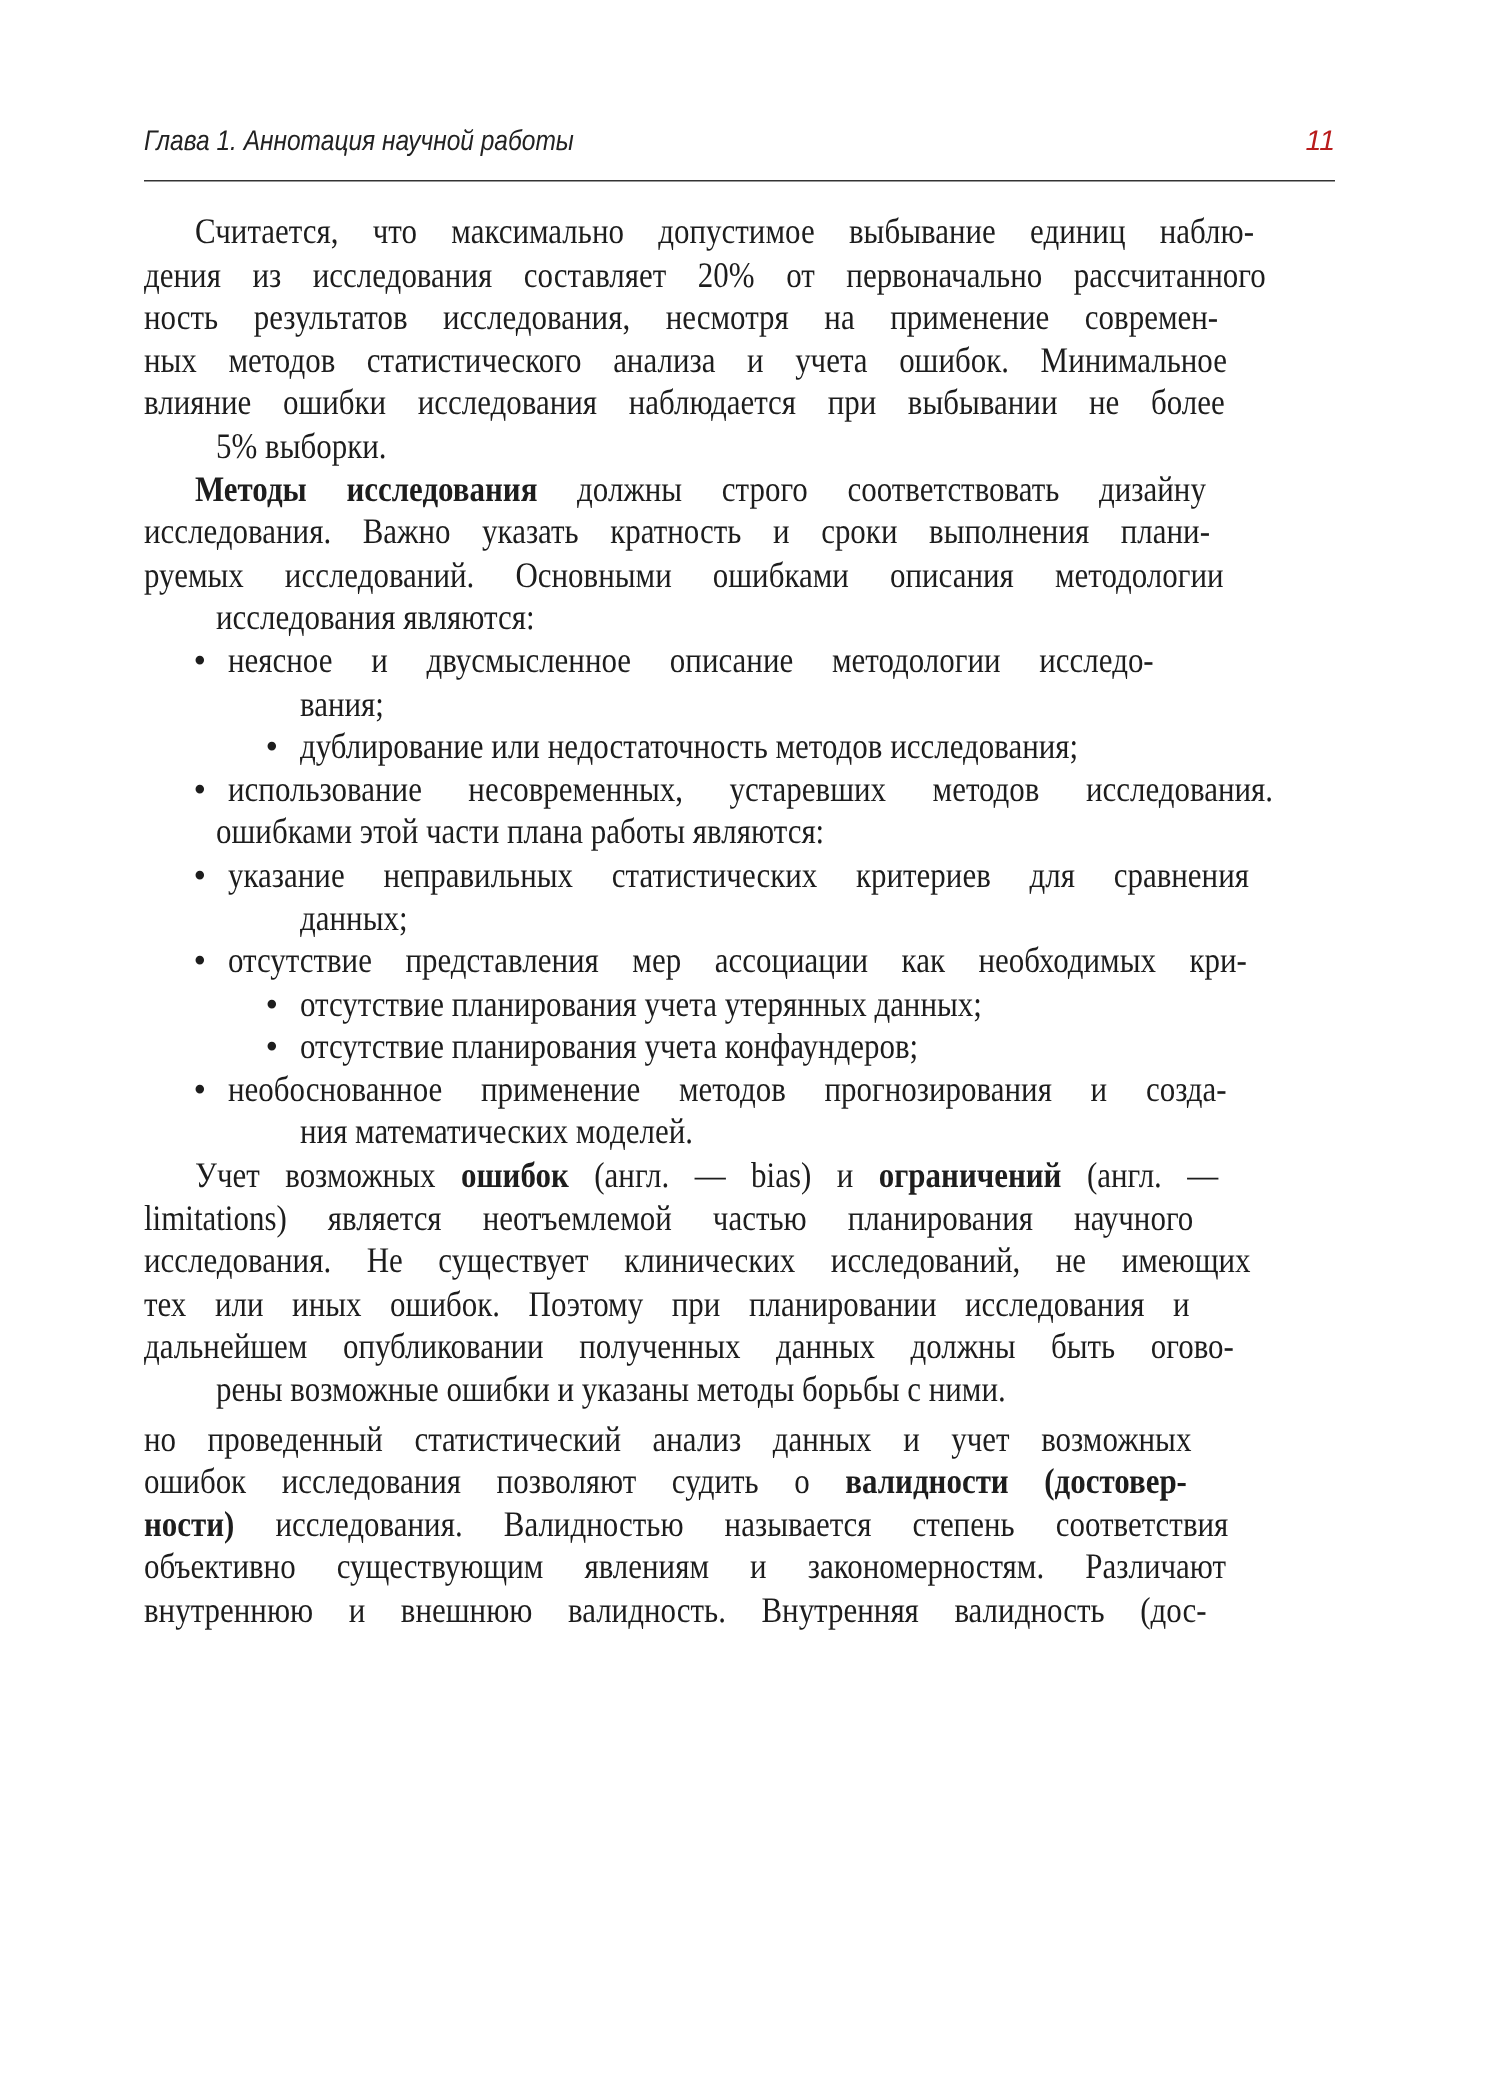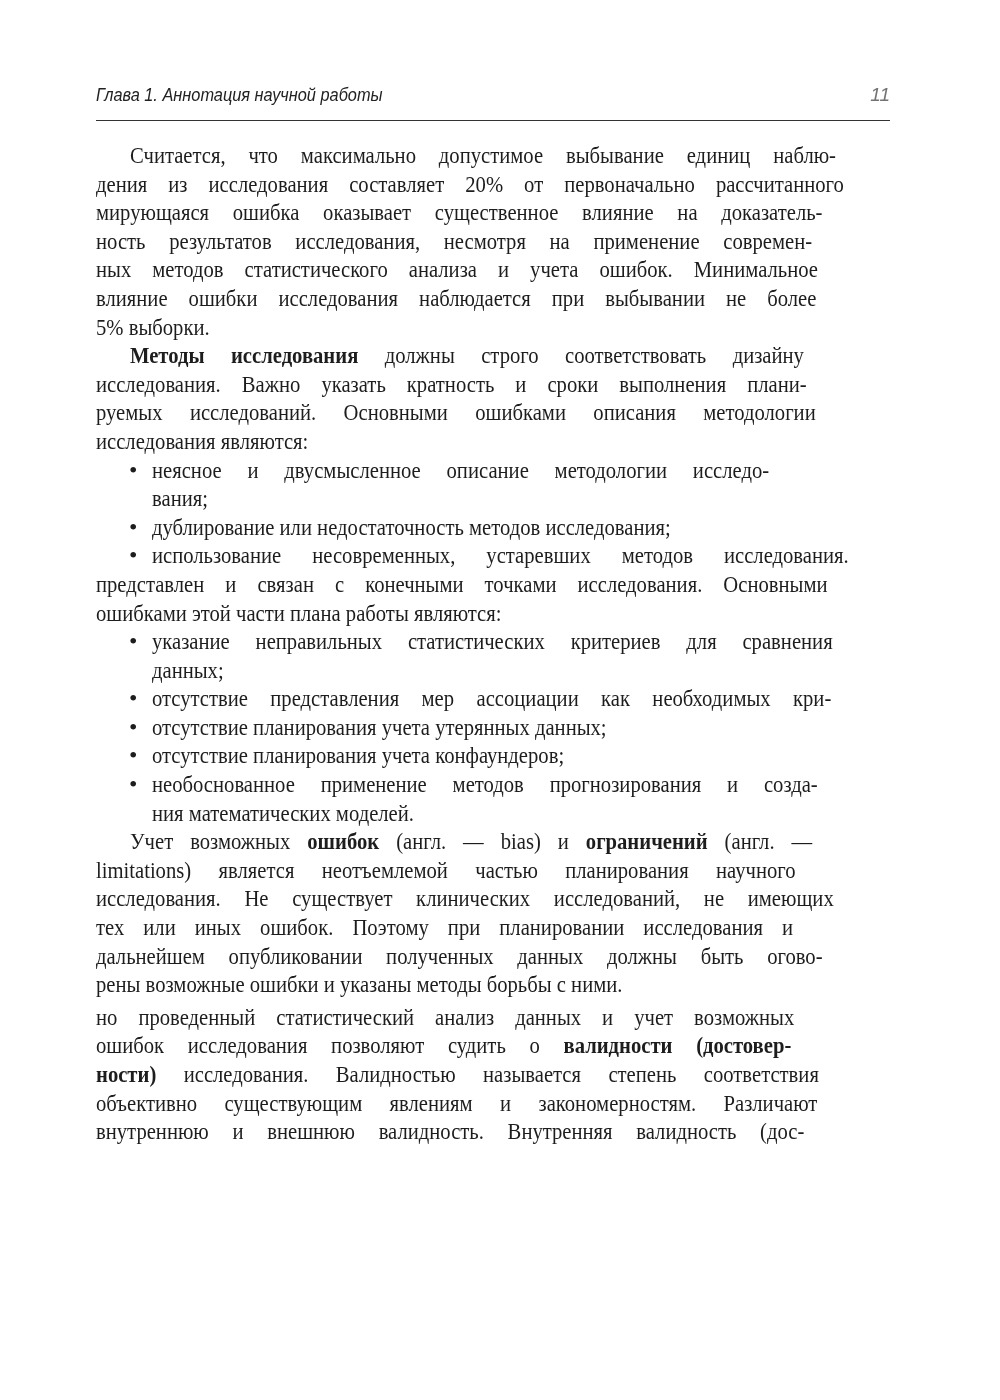--- a/index.html
+++ b/index.html
@@ -1,24 +1,24 @@
 <!DOCTYPE html>
 <html><head>
 <meta charset="utf-8">
 <style>
   html, body { margin: 0; padding: 0; background: #ffffff; }
   body { width: 1000px; height: 1400px; position: relative; overflow: hidden; }
   .page { position: absolute; left: 0; top: 0; width: 1000px; height: 1196px; background: #fff; color: #1c1c1c; }
   .running-head { position: absolute; left: 96px; top: 84px; width: 794px; height: 30px; font-family: "Liberation Sans", sans-serif; font-style: italic; font-size: 19px; color: #222; transform: scaleX(0.86); transform-origin: left top; }
   .running-head .title { position: absolute; left: 0; top: 0; white-space: nowrap; }
-  .page-num { position: absolute; right: 110px; top: 84px; font-family: "Liberation Sans", sans-serif; font-style: italic; font-size: 19px; color: #737373; }
+  .page-num { position: absolute; right: 110px; top: 84px; font-family: "Liberation Sans", sans-serif; font-style: italic; font-size: 19px; color: #b91c1c; }
   .rule { position: absolute; left: 96px; top: 120px; width: 794px; height: 0; border-top: 1.5px solid #333; }
   .body { position: absolute; left: 96px; top: 141px; width: 794px; font-family: "Liberation Serif", serif; font-size: 24px; color: #1d1d1d; }
   .line { height: 28.6px; line-height: 28.6px; white-space: nowrap; text-align: justify; text-align-last: justify; overflow: visible; text-decoration: underline; }
-  .line.last { text-align-last: left; }
+  .line.last { text-align-last: left; margin-left: 48px; }
   .line.indent { padding-left: 34px; }
   .line.bullet { padding-left: 56px; position: relative; }
   .line.bullet-cont { padding-left: 56px; }
   .bullet-dot { position: absolute; left: 33px; top: 0; }
   .gap { height: 4px; }
   b { font-weight: bold; }
 </style>
 </head>
 <body>
 
@@ -28,21 +28,20 @@
     <span class="title">Глава 1. Аннотация научной работы</span>
   </div>
   <div class="page-num">11</div>
   <div class="rule"></div>
 
   <div class="body">
 
     <div>
       <div class="line indent"><span style="white-space: nowrap; font: 24px / 28.6px &quot;Liberation Serif&quot;, serif; display: inline-block; transform-origin: left top; transform: scaleX(0.86); word-spacing: 20.6202px;">Считается, что максимально допустимое выбывание единиц наблю-</span></div>
       <div class="line"><span style="white-space: nowrap; font: 24px / 28.6px &quot;Liberation Serif&quot;, serif; display: inline-block; transform-origin: left top; transform: scaleX(0.86); word-spacing: 18.4651px;">дения из исследования составляет 20% от первоначально рассчитанного</span></div>
-      <div class="line"><span style="white-space: nowrap; font: 24px / 28.6px &quot;Liberation Serif&quot;, serif; display: inline-block; transform-origin: left top; transform: scaleX(0.86); word-spacing: 21.5426px;">мирующаяся ошибка оказывает существенное влияние на доказатель-</span></div>
       <div class="line"><span style="white-space: nowrap; font: 24px / 28.6px &quot;Liberation Serif&quot;, serif; display: inline-block; transform-origin: left top; transform: scaleX(0.86); word-spacing: 21.5426px;">ность результатов исследования, несмотря на применение современ-</span></div>
       <div class="line"><span style="white-space: nowrap; font: 24px / 28.6px &quot;Liberation Serif&quot;, serif; display: inline-block; transform-origin: left top; transform: scaleX(0.86); word-spacing: 18.4651px;">ных методов статистического анализа и учета ошибок. Минимальное</span></div>
       <div class="line"><span style="white-space: nowrap; font: 24px / 28.6px &quot;Liberation Serif&quot;, serif; display: inline-block; transform-origin: left top; transform: scaleX(0.86); word-spacing: 18.4651px;">влияние ошибки исследования наблюдается при выбывании не более</span></div>
       <div class="line last"><span style="white-space: nowrap; font: 24px / 28.6px &quot;Liberation Serif&quot;, serif; display: inline-block; transform-origin: left top; transform: scaleX(0.86);">5% выборки.</span></div>
     </div>
 
     <div>
       <div class="line indent"><span style="white-space: nowrap; font: 24px / 28.6px &quot;Liberation Serif&quot;, serif; display: inline-block; transform-origin: left top; transform: scaleX(0.86); word-spacing: 24.7411px;"><b>Методы исследования</b><span> должны строго соответствовать дизайну</span></span></div>
       <div class="line"><span style="white-space: nowrap; font: 24px / 28.6px &quot;Liberation Serif&quot;, serif; display: inline-block; transform-origin: left top; transform: scaleX(0.86); word-spacing: 18.4651px;">исследования. Важно указать кратность и сроки выполнения плани-</span></div>
       <div class="line"><span style="white-space: nowrap; font: 24px / 28.6px &quot;Liberation Serif&quot;, serif; display: inline-block; transform-origin: left top; transform: scaleX(0.86); word-spacing: 25.8512px;">руемых исследований. Основными ошибками описания методологии</span></div>
@@ -54,21 +53,20 @@
       </div>
       <div>
         <div class="line bullet last"><span class="bullet-dot">•</span><span style="white-space: nowrap; font: 24px / 28.6px &quot;Liberation Serif&quot;, serif; display: inline-block; transform-origin: left top; transform: scaleX(0.86);"><span>дублирование или недостаточность методов исследования;</span></span></div>
       </div>
       <div>
         <div class="line bullet"><span class="bullet-dot">•</span><span style="white-space: nowrap; font: 24px / 28.6px &quot;Liberation Serif&quot;, serif; display: inline-block; transform-origin: left top; transform: scaleX(0.86); word-spacing: 30.0349px;"><span>использование несовременных, устаревших методов исследования.</span></span></div>
       </div>
     </div>
 
     <div>
-      <div class="line"><span style="white-space: nowrap; font: 24px / 28.6px &quot;Liberation Serif&quot;, serif; display: inline-block; transform-origin: left top; transform: scaleX(0.86); word-spacing: 18.4651px;">представлен и связан с конечными точками исследования. Основными</span></div>
       <div class="line last"><span style="white-space: nowrap; font: 24px / 28.6px &quot;Liberation Serif&quot;, serif; display: inline-block; transform-origin: left top; transform: scaleX(0.86);">ошибками этой части плана работы являются:</span></div>
 
       <div>
         <div class="line bullet"><span class="bullet-dot">•</span><span style="white-space: nowrap; font: 24px / 28.6px &quot;Liberation Serif&quot;, serif; display: inline-block; transform-origin: left top; transform: scaleX(0.86); word-spacing: 24.0279px;"><span>указание неправильных статистических критериев для сравнения</span></span></div>
         <div class="line bullet-cont last"><span style="white-space: nowrap; font: 24px / 28.6px &quot;Liberation Serif&quot;, serif; display: inline-block; transform-origin: left top; transform: scaleX(0.86);">данных;</span></div>
       </div>
       <div>
         <div class="line bullet"><span class="bullet-dot">•</span><span style="white-space: nowrap; font: 24px / 28.6px &quot;Liberation Serif&quot;, serif; display: inline-block; transform-origin: left top; transform: scaleX(0.86); word-spacing: 20.0233px;"><span>отсутствие представления мер ассоциации как необходимых кри-</span></span></div>
       </div>
       <div>

